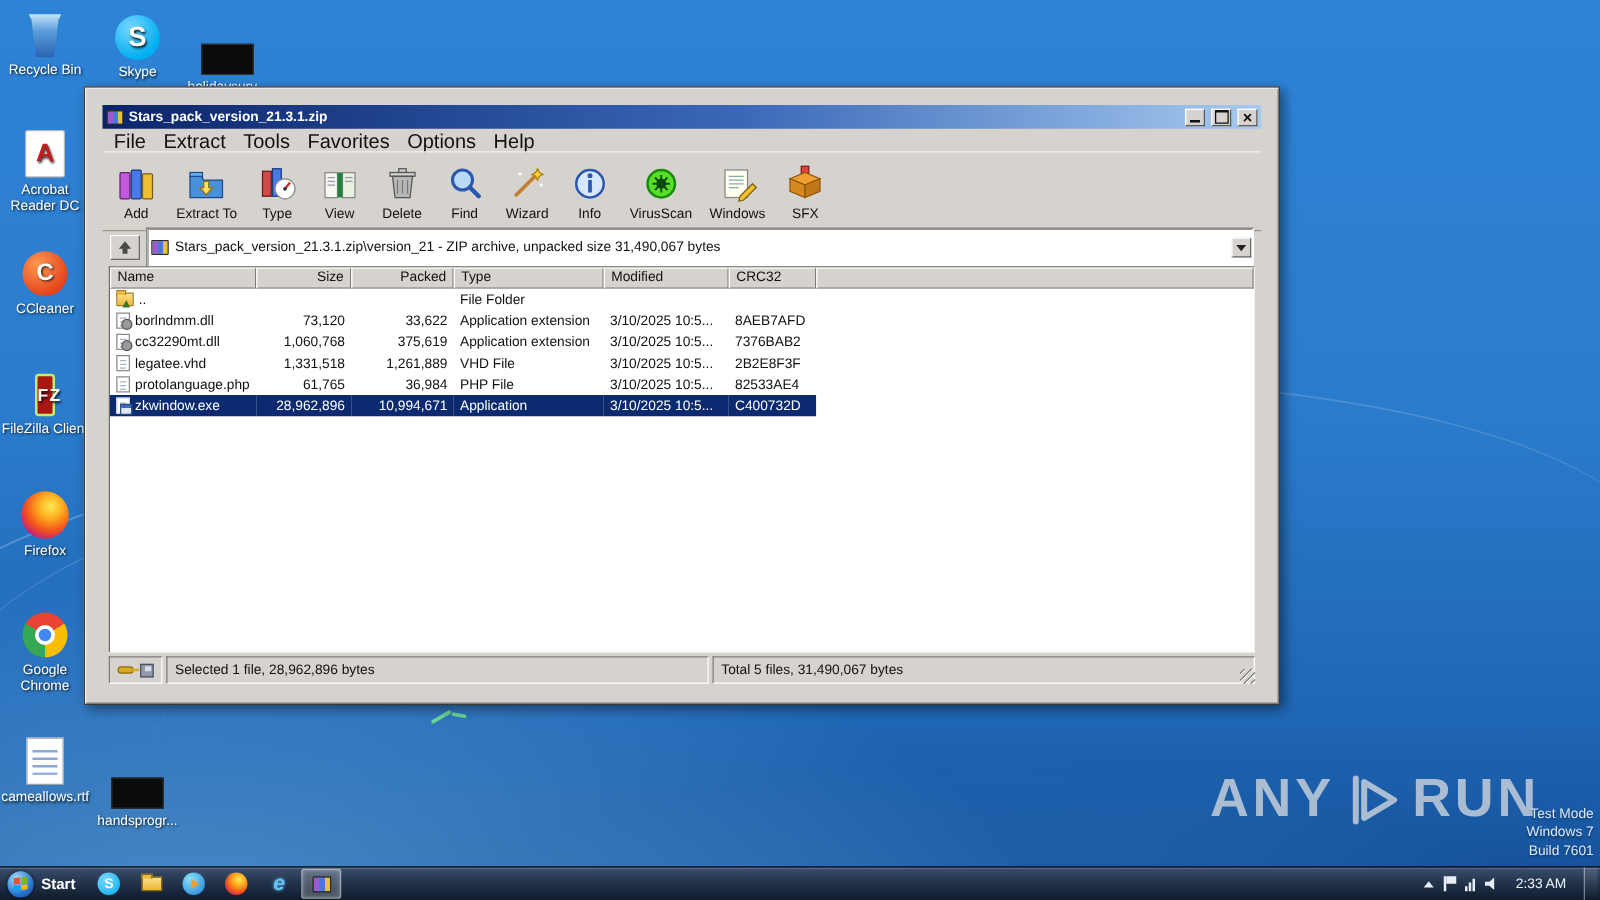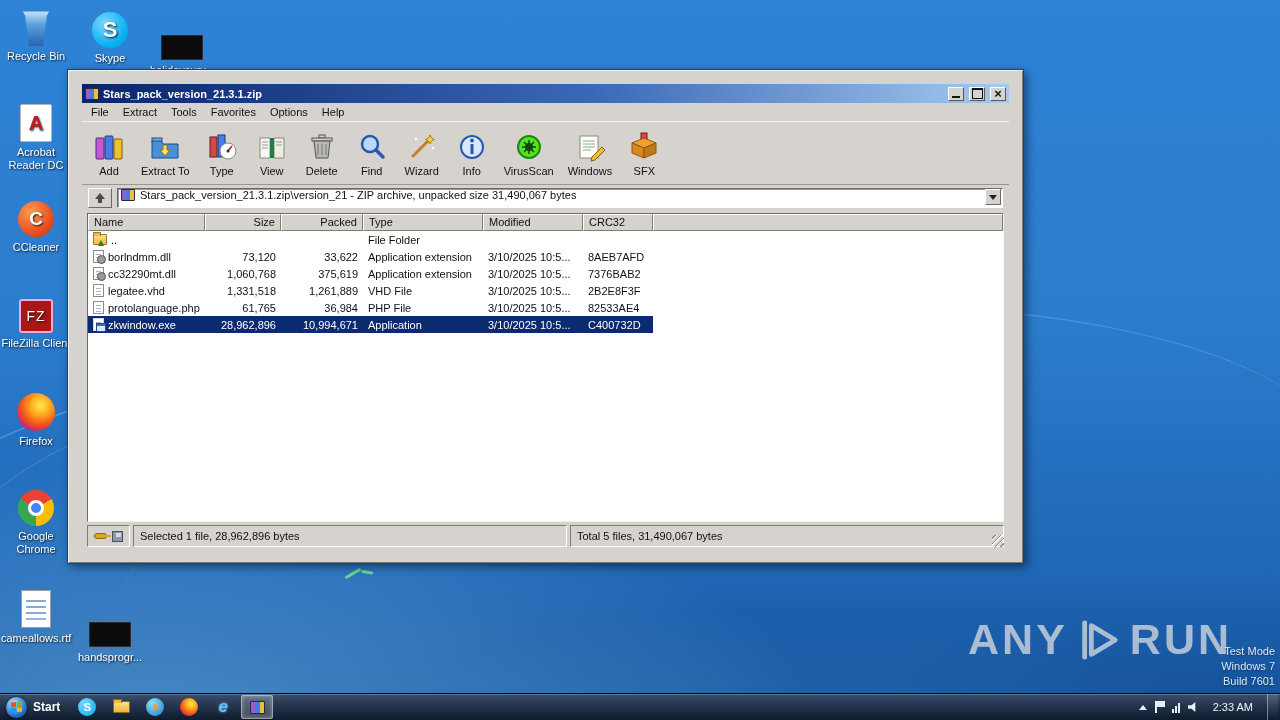--- a/index.html
+++ b/index.html
@@ -25,22 +25,22 @@
   .glyphbox{height:40px;display:flex;align-items:flex-end;justify-content:center}
   .g-bin{display:block;width:26px;height:36px;background:linear-gradient(180deg,#cfeafc,#5d9fdd 40%,#2a62b0);
     clip-path:polygon(6% 14%,94% 14%,100% 4%,0 4%,6% 14%,78% 14%,92% 14%,78% 100%,22% 100%,8% 14%)}
   .g-skype{display:grid;place-items:center;width:36px;height:36px;border-radius:50%;
     background:radial-gradient(circle at 35% 30%,#7ad6ff,#00aff0 70%);color:#fff;font-weight:bold;font-size:22px}
   .g-black{display:block;width:42px;height:25px;background:#0b0b0b;border:1px solid #2e2e2e}
   .g-acrobat{display:grid;place-items:center;width:32px;height:38px;background:#fff;border:1px solid #b9b9b9;
     border-radius:2px;color:#c81a1a;font-weight:bold;font-size:20px}
   .g-cclean{display:grid;place-items:center;width:36px;height:36px;border-radius:50%;
     background:radial-gradient(circle at 35% 30%,#ff9a50,#e2401a 75%);color:#fff;font-weight:bold;font-size:19px}
-  .g-fz{display:grid;place-items:center;width:34px;height:34px;background:#a81616;border:2px solid #f9a8d4;
-    border-radius:3px;color:#fff;font-weight:normal;font-size:14px;letter-spacing:1px}
+  .g-fz{display:grid;place-items:center;width:16px;height:34px;background:#a81616;border:2px solid #bef264;
+    border-radius:3px;color:#fff;font-weight:bold;font-size:14px;letter-spacing:1px}
   .g-ff{display:block;width:38px;height:38px;border-radius:50%;
     background:radial-gradient(circle at 62% 32%,#ffe14a 4%,#ffab1e 28%,#f2541b 56%,#c0158a 82%,#6d189c 100%)}
   .g-chrome{display:block;position:relative;width:36px;height:36px;border-radius:50%;
     background:conic-gradient(from -60deg,#ea4335 0 120deg,#fbbc05 120deg 240deg,#34a853 240deg 360deg)}
   .g-chrome i{position:absolute;inset:10px;border-radius:50%;background:#4285f4;border:3px solid #fff}
   .g-doc{display:block;position:relative;width:30px;height:38px;background:#fff;border:1px solid #98a0ae}
   .g-doc::before{content:"";position:absolute;left:4px;right:4px;top:9px;border-top:2px solid #8aa8d8;
     box-shadow:0 6px 0 #8aa8d8,0 12px 0 #8aa8d8,0 18px 0 #9ab4de}
 
   
@@ -49,34 +49,34 @@
     display:flex;flex-direction:column;padding:14px}
   .titlebar{height:19px;flex:none;background:linear-gradient(90deg,#0a246a,#3a68b8 55%,#a6caf0);
     display:flex;align-items:center;gap:4px;padding:0 3px;color:#fff}
   .titletxt{flex:1;font-size:11px;font-weight:bold;white-space:nowrap;overflow:hidden}
   .tbtn{width:16px;height:14px;background:#d6d3ce;border:1px solid;border-color:#fff #5a5a5a #5a5a5a #fff;
     display:flex;align-items:center;justify-content:center;margin-left:1px;cursor:default}
   .tbtn-min::after{content:"";width:8px;height:2px;background:#111;margin-top:7px}
   .tbtn-max::after{content:"";width:9px;height:8px;border:1px solid #111;border-top-width:2px}
   .tbtn-close::after{content:"×";font-size:13px;font-weight:bold;line-height:10px;color:#111}
 
-  .menubar{height:18px;flex:none;display:flex;align-items:center;font-size:11px;color:#111;padding-left:2px}
+  .menubar{height:18px;flex:none;display:flex;align-items:flex-start;font-size:16px;color:#111;padding-left:2px}
   .menuitem{padding:2px 7px;cursor:default}
 
   .toolbar{height:64px;flex:none;display:flex;align-items:stretch;padding:2px 2px 1px 2px;
     border-bottom:1px solid #9b9890;box-shadow:inset 0 1px 0 #f2f1ee}
   .tbbtn{display:flex;flex-direction:column;align-items:center;justify-content:center;gap:2px;
     min-width:50px;padding:2px 7px 1px;font-size:11px;color:#111;cursor:default}
   .tbicon{width:32px;height:32px;display:grid;place-items:center}
 
   .addrrow{height:26px;flex:none;display:flex;align-items:center;gap:5px;padding:2px 6px}
   .upbtn{width:24px;height:20px;background:#d6d3ce;border:1px solid;border-color:#fff #6a6a6a #6a6a6a #fff;
     display:grid;place-items:center;cursor:default}
-  .combo{flex:1;height:20px;background:#fff;border:1px solid;border-color:#6a6a6a #fff #fff #6a6a6a;
-    box-shadow:inset 1px 1px 0 #9b9890;display:flex;align-items:flex-start;gap:5px;padding:0 1px 0 3px;font-size:11px;color:#111}
+  .combo{flex:1;height:32px;background:#fff;border:1px solid;border-color:#6a6a6a #fff #fff #6a6a6a;
+    box-shadow:inset 1px 1px 0 #9b9890;display:flex;align-items:center;gap:5px;padding:0 1px 0 3px;font-size:11px;color:#111}
   .combotext{flex:1;white-space:nowrap;overflow:hidden}
   .droparrow{width:16px;height:16px;background:#d6d3ce;border:1px solid;border-color:#fff #6a6a6a #6a6a6a #fff;
     display:grid;place-items:center}
   .droparrow::after{content:"";width:0;height:0;border:4px solid transparent;border-top:5px solid #222;margin-top:4px}
 
   .list{flex:1;margin:2px 5px 0;background:#fff;border:1px solid;border-color:#6a6a6a #f4f3f0 #f4f3f0 #6a6a6a;
     box-shadow:inset 1px 1px 0 #3f3f3f;display:flex;flex-direction:column;overflow:hidden}
   .cols,.frow{display:grid;grid-template-columns:117px 76px 82px 120px 100px 70px 1fr}
   .colh{height:17px;background:#d6d3ce;font-size:11px;color:#111;padding:1px 5px;
     border-top:1px solid #fff;border-left:1px solid #fff;border-right:1px solid #7d7d78;border-bottom:1px solid #7d7d78;

